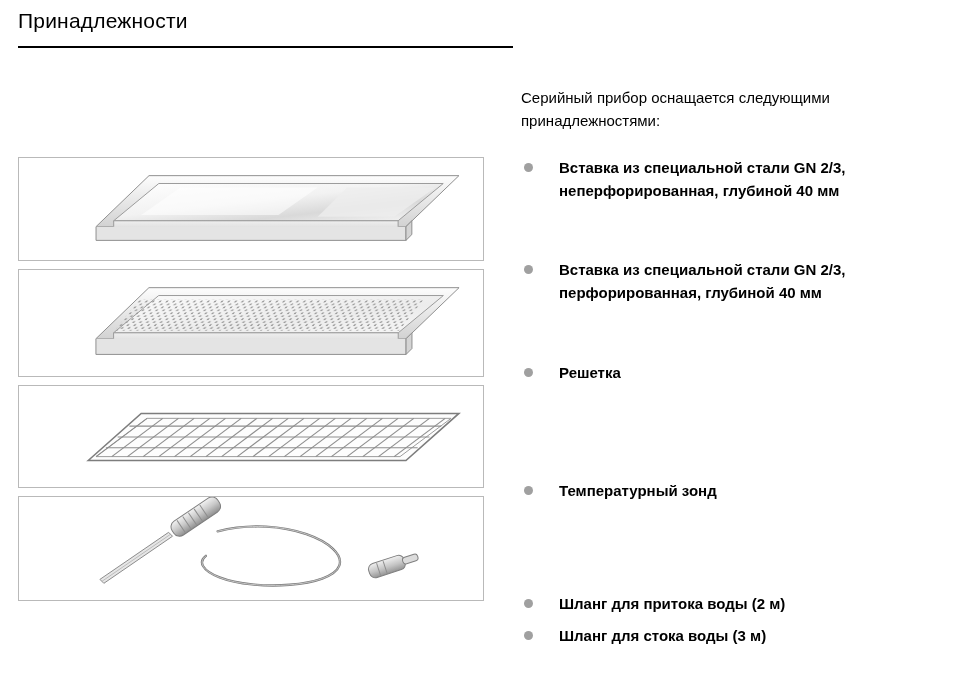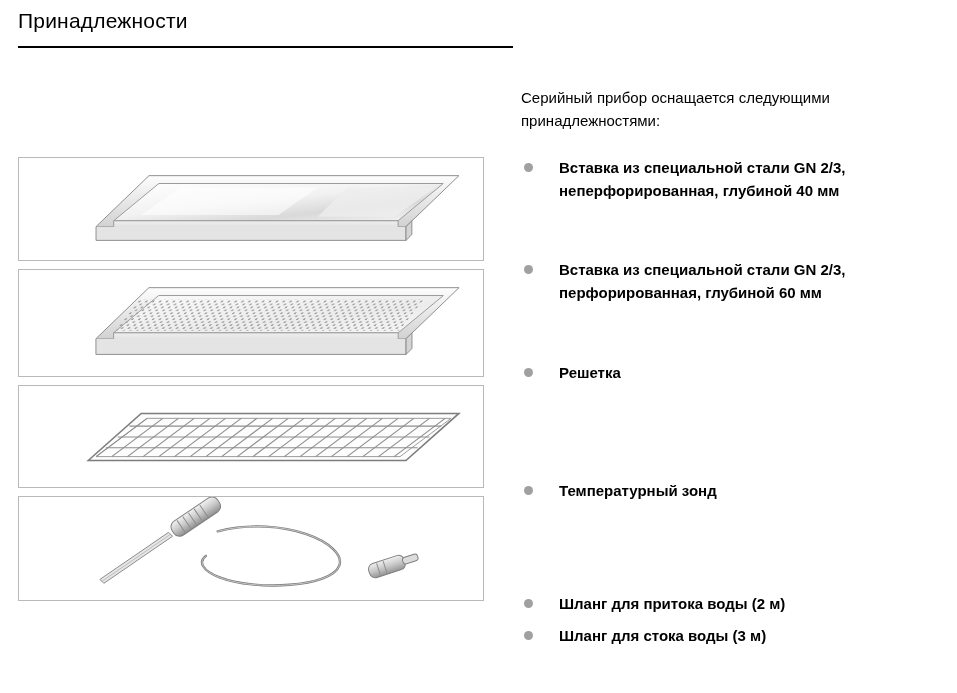--- a/index.html
+++ b/index.html
@@ -261,21 +261,21 @@
 <div class="content">
   <p class="intro">Серийный прибор оснащается следующими принадлежностями:</p>
 
   <ul class="bullet-list">
     <li class="bullet-item b0">
       <span class="bullet-dot"></span>
       <span class="bullet-text">Вставка из специальной стали GN 2/3, неперфорированная, глубиной 40 мм</span>
     </li>
     <li class="bullet-item b1">
       <span class="bullet-dot"></span>
-      <span class="bullet-text">Вставка из специальной стали GN 2/3, перфорированная, глубиной 60 мм</span>
+      <span class="bullet-text">Вставка из специальной стали GN 2/3, перфорированная, глубиной 40 мм</span>
     </li>
     <li class="bullet-item b2">
       <span class="bullet-dot"></span>
       <span class="bullet-text">Решетка</span>
     </li>
     <li class="bullet-item b3">
       <span class="bullet-dot"></span>
       <span class="bullet-text">Температурный зонд</span>
     </li>
     <li class="bullet-item b4">

